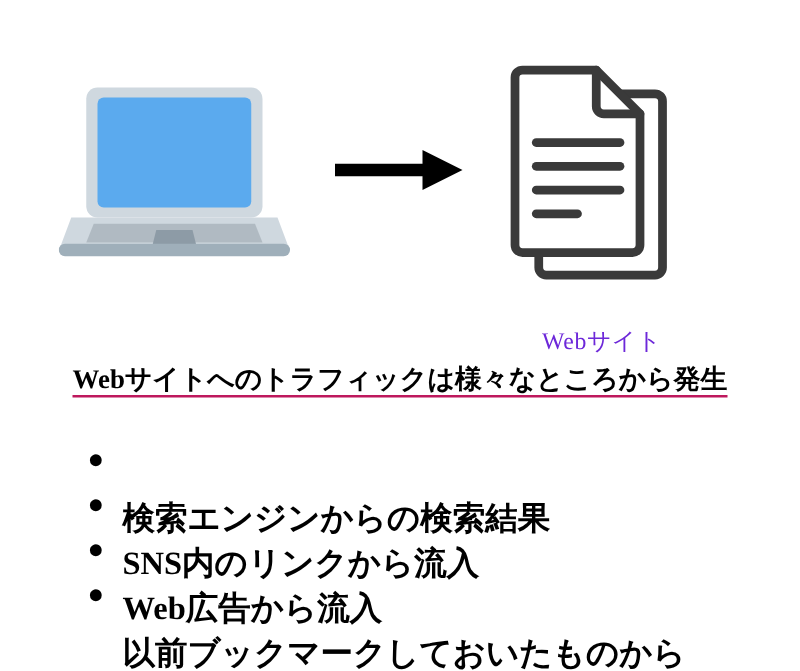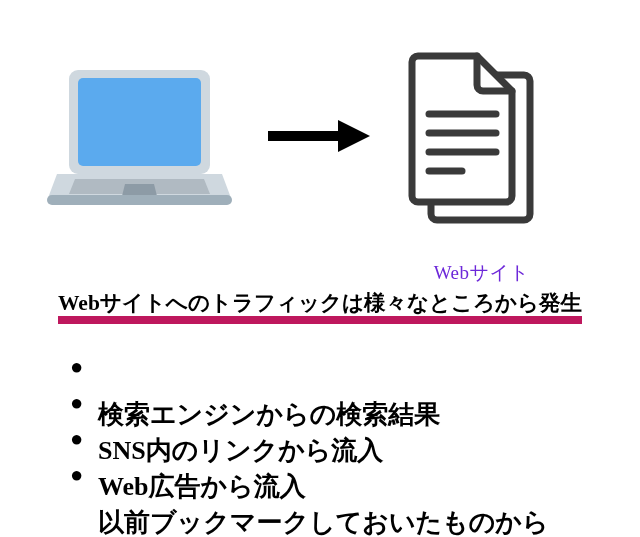--- a/index.html
+++ b/index.html
@@ -71,21 +71,21 @@
     left: 0;
     top: 288px;
     width: 640px;
     text-align: center;
     font-size: 21.5px;
     font-weight: bold;
     color: #000000;
     white-space: nowrap;
   }
   #traffic-heading .ul-text {
-    border-bottom: 8px solid #be185d;
+    border-bottom: 2px solid #be185d;
     padding-bottom: 1px;
   }
 
   
   #traffic-sources-list {
     position: absolute;
     left: 70px;
     top: 349px;
     width: 560px;
     margin: 0;

